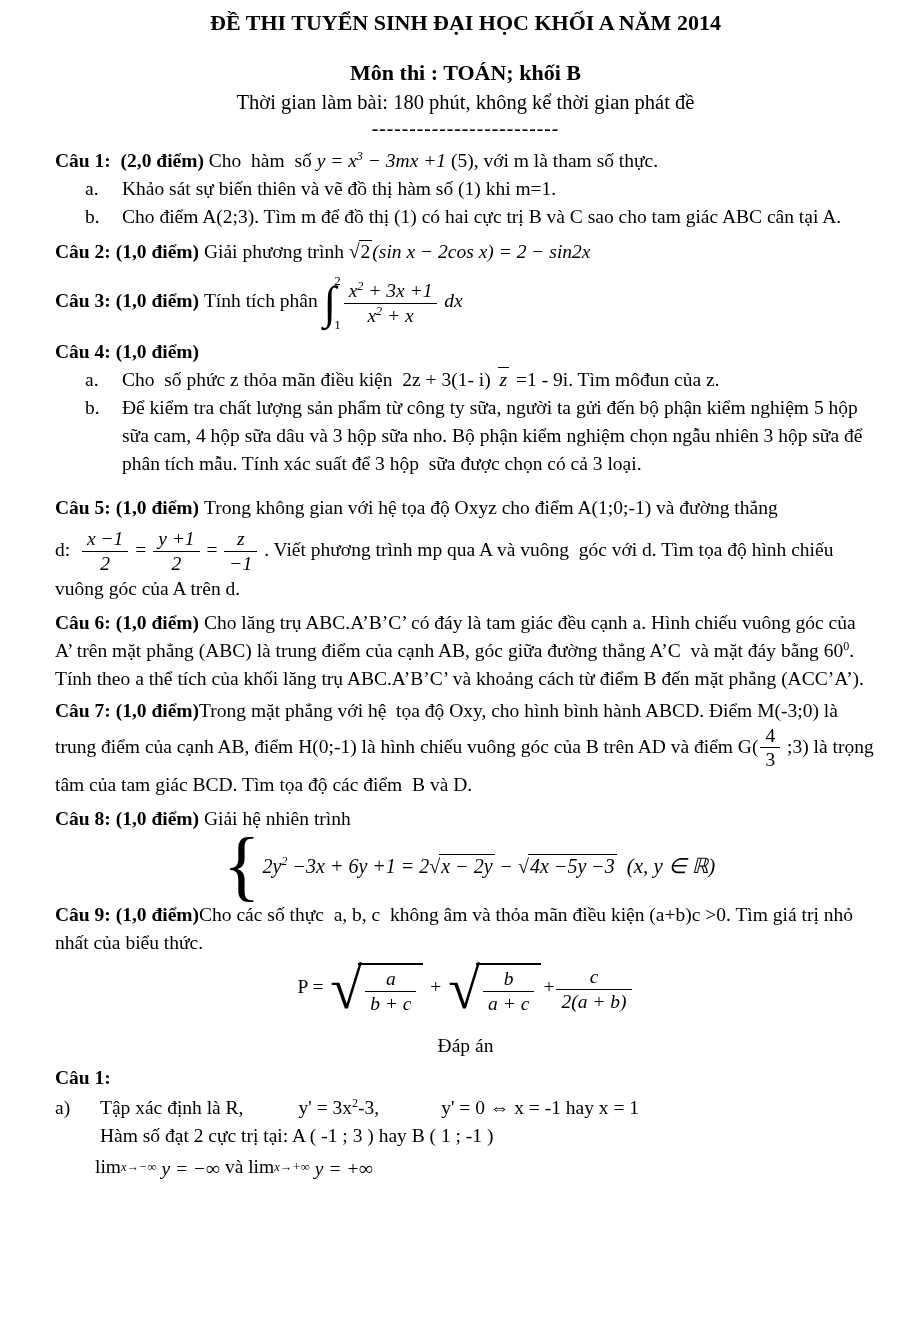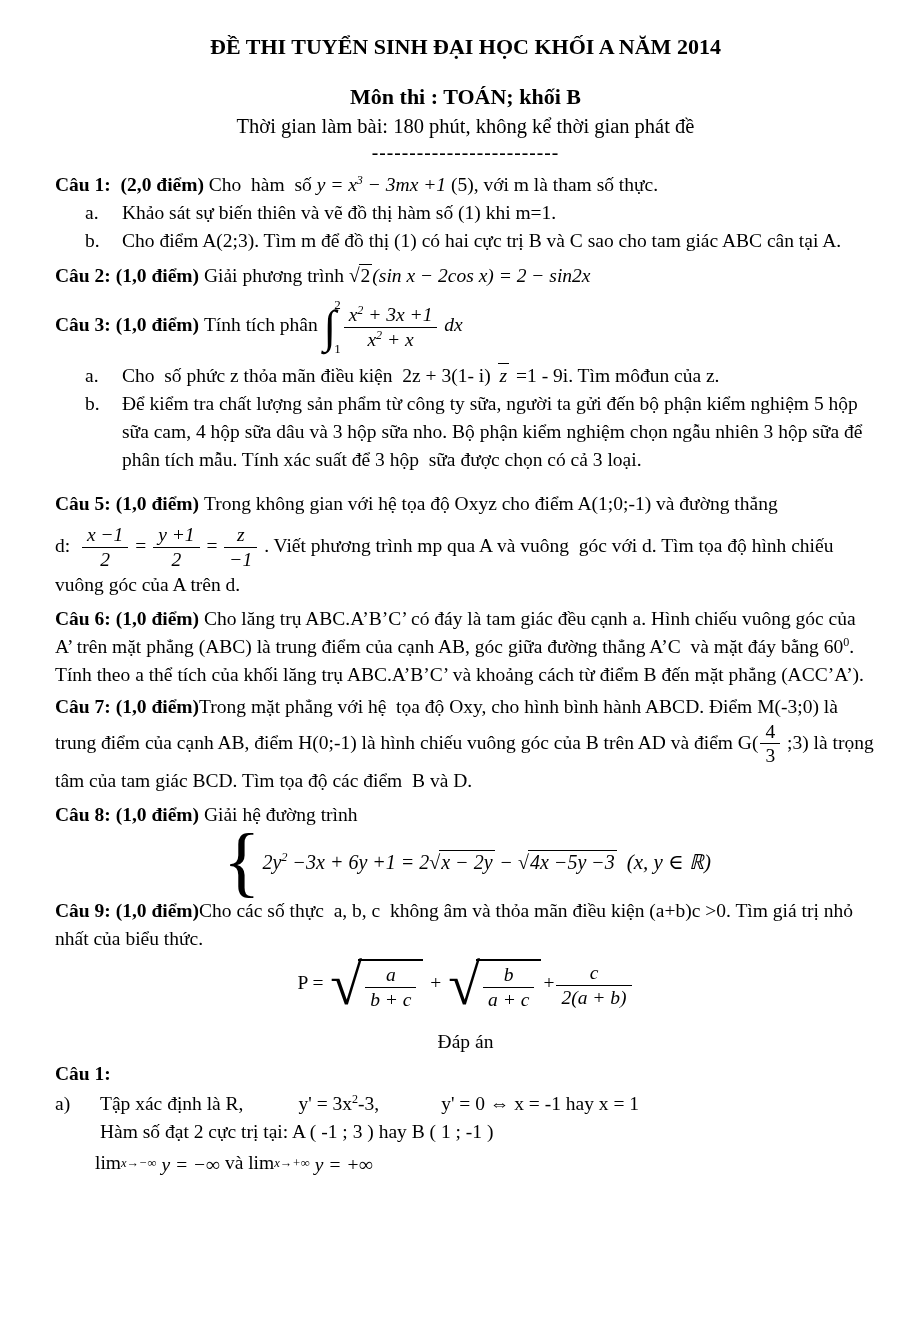--- a/index.html
+++ b/index.html
@@ -3,21 +3,21 @@
 <meta charset="utf-8">
 <style>
   * { margin:0; padding:0; box-sizing:border-box; }
   html,body { width:900px; background:#fff; }
   body {
     height:1342px; overflow:hidden; color:#000;
     font-family:"Liberation Serif","DejaVu Serif",serif;
     font-size:19.5px; line-height:28px;
   }
   [data-bind] { white-space:pre-wrap; }
-  .page { padding:32px 24px 0 55px; }
+  .page { padding:8px 24px 0 55px;font-family:Liberation Serif, serif; }
 
   
   .hdr { text-align:center; }
   .hdr .t1 { font-weight:bold; font-size:22px; line-height:30px; }
   .hdr .t2 { font-weight:bold; font-size:22px; line-height:30px;margin-top:20px; }
   .hdr .t3 { font-size:20.5px; line-height:29px; }
   .hdr .div { font-weight:bold; letter-spacing:1px; line-height:24px; }
 
   .q { margin-top:4px; }
   .b { font-weight:bold; }
@@ -105,20 +105,21 @@
     <p class="line"><span class="b" data-bind="q3.label">Câu 3: </span><span class="b" data-bind="q3.points">(1,0 điểm) </span><span data-bind="q3.intro">Tính tích phân </span><span class="intg">
           <span class="int-sign" data-bind="sym.integral">∫</span>
           <span class="int-lim">
             <span data-bind="q3.int_upper">2</span>
             <span data-bind="q3.int_lower">1</span>
           </span>
         </span><span class="frac i"><span class="fn"><span data-bind="q3.num_a">x</span><span class="sup" data-bind="q3.num_sup">2</span><span data-bind="q3.num_b"> + 3x +1</span></span><span class="fd"><span data-bind="q3.den_a">x</span><span class="sup" data-bind="q3.den_sup">2</span><span data-bind="q3.den_b"> + x</span></span></span><span class="i" data-bind="q3.dx"> dx</span></p>
   </div>
 
   <div class="q" style="margin-top:6px;">
+    <p class="line"><span class="b" data-bind="q4.label">Câu 4: </span><span class="b" data-bind="q4.points">(1,0 điểm)</span></p>
     <div class="li">
       <span class="mk" data-bind="q4.a_marker">a.</span>
       <span class="tx"><span data-bind="q4.a_pre">Cho  số phức z thỏa mãn điều kiện  2z + 3(1- i) </span><span class="obar i" data-bind="q4.a_zbar">z</span><span data-bind="q4.a_post"> =1 - 9i. Tìm môđun của z.</span></span>
     </div>
     <div class="li">
       <span class="mk" data-bind="q4.b_marker">b.</span>
       <span class="tx" data-bind="q4.b_text">Để kiểm tra chất lượng sản phẩm từ công ty sữa, người ta gửi đến bộ phận kiểm nghiệm 5 hộp sữa cam, 4 hộp sữa dâu và 3 hộp sữa nho. Bộ phận kiểm nghiệm chọn ngẫu nhiên 3 hộp sữa để phân tích mẫu. Tính xác suất để 3 hộp  sữa được chọn có cả 3 loại.</span>
     </div>
   </div>
 
@@ -129,21 +130,21 @@
 
   <div class="q" style="margin-top:4px;">
     <p class="line"><span class="b" data-bind="q6.label">Câu 6: </span><span class="b" data-bind="q6.points">(1,0 điểm) </span><span data-bind="q6.text_a">Cho lăng trụ ABC.A’B’C’ có đáy là tam giác đều cạnh a. Hình chiếu vuông góc của A’ trên mặt phẳng (ABC) là trung điểm của cạnh AB, góc giữa đường thẳng A’C  và mặt đáy bằng 60</span><span class="sup" data-bind="q6.sup0">0</span><span data-bind="q6.text_b">. Tính theo a thể tích của khối lăng trụ ABC.A’B’C’ và khoảng cách từ điểm B đến mặt phẳng (ACC’A’).</span></p>
   </div>
 
   <div class="q" style="margin-top:4px;">
     <p class="line"><span class="b" data-bind="q7.label">Câu 7: </span><span class="b" data-bind="q7.points">(1,0 điểm)</span><span data-bind="q7.text1">Trong mặt phẳng với hệ  tọa độ Oxy, cho hình bình hành ABCD. Điểm M(-3;0) là trung điểm của cạnh AB, điểm H(0;-1) là hình chiếu vuông góc của B trên AD và điểm G(</span><span class="frac"><span class="fn" data-bind="q7.frac_num">4</span><span class="fd" data-bind="q7.frac_den">3</span></span><span data-bind="q7.text2"> ;3) là trọng tâm của tam giác BCD. Tìm tọa độ các điểm  B và D.</span></p>
   </div>
 
   <div class="q" style="margin-top:6px;">
-    <p class="line"><span class="b" data-bind="q8.label">Câu 8: </span><span class="b" data-bind="q8.points">(1,0 điểm) </span><span data-bind="q8.intro">Giải hệ đường trình</span></p>
+    <p class="line"><span class="b" data-bind="q8.label">Câu 8: </span><span class="b" data-bind="q8.points">(1,0 điểm) </span><span data-bind="q8.intro">Giải hệ nhiên trình</span></p>
     <div class="sys">
       <span class="brace" data-bind="sym.brace">{</span>
       <span class="sys-eqs">
         <span class="i"><span data-bind="q8.eq2_a1">2y</span><span class="sup" data-bind="q8.eq2_sup">2</span><span data-bind="q8.eq2_a2"> −3x + 6y +1 = 2</span><span class="sqrt"><span class="sg" data-bind="sym.sqrt">√</span><span class="ar" data-bind="q8.eq2_r1">x − 2y</span></span><span data-bind="q8.eq2_b"> − </span><span class="sqrt"><span class="sg" data-bind="sym.sqrt">√</span><span class="ar" data-bind="q8.eq2_r2">4x −5y −3</span></span></span>
       </span>
       <span class="sys-dom i" data-bind="q8.domain">(x, y ∈ ℝ)</span>
     </div>
   </div>
 
   <div class="q" style="margin-top:4px;">

